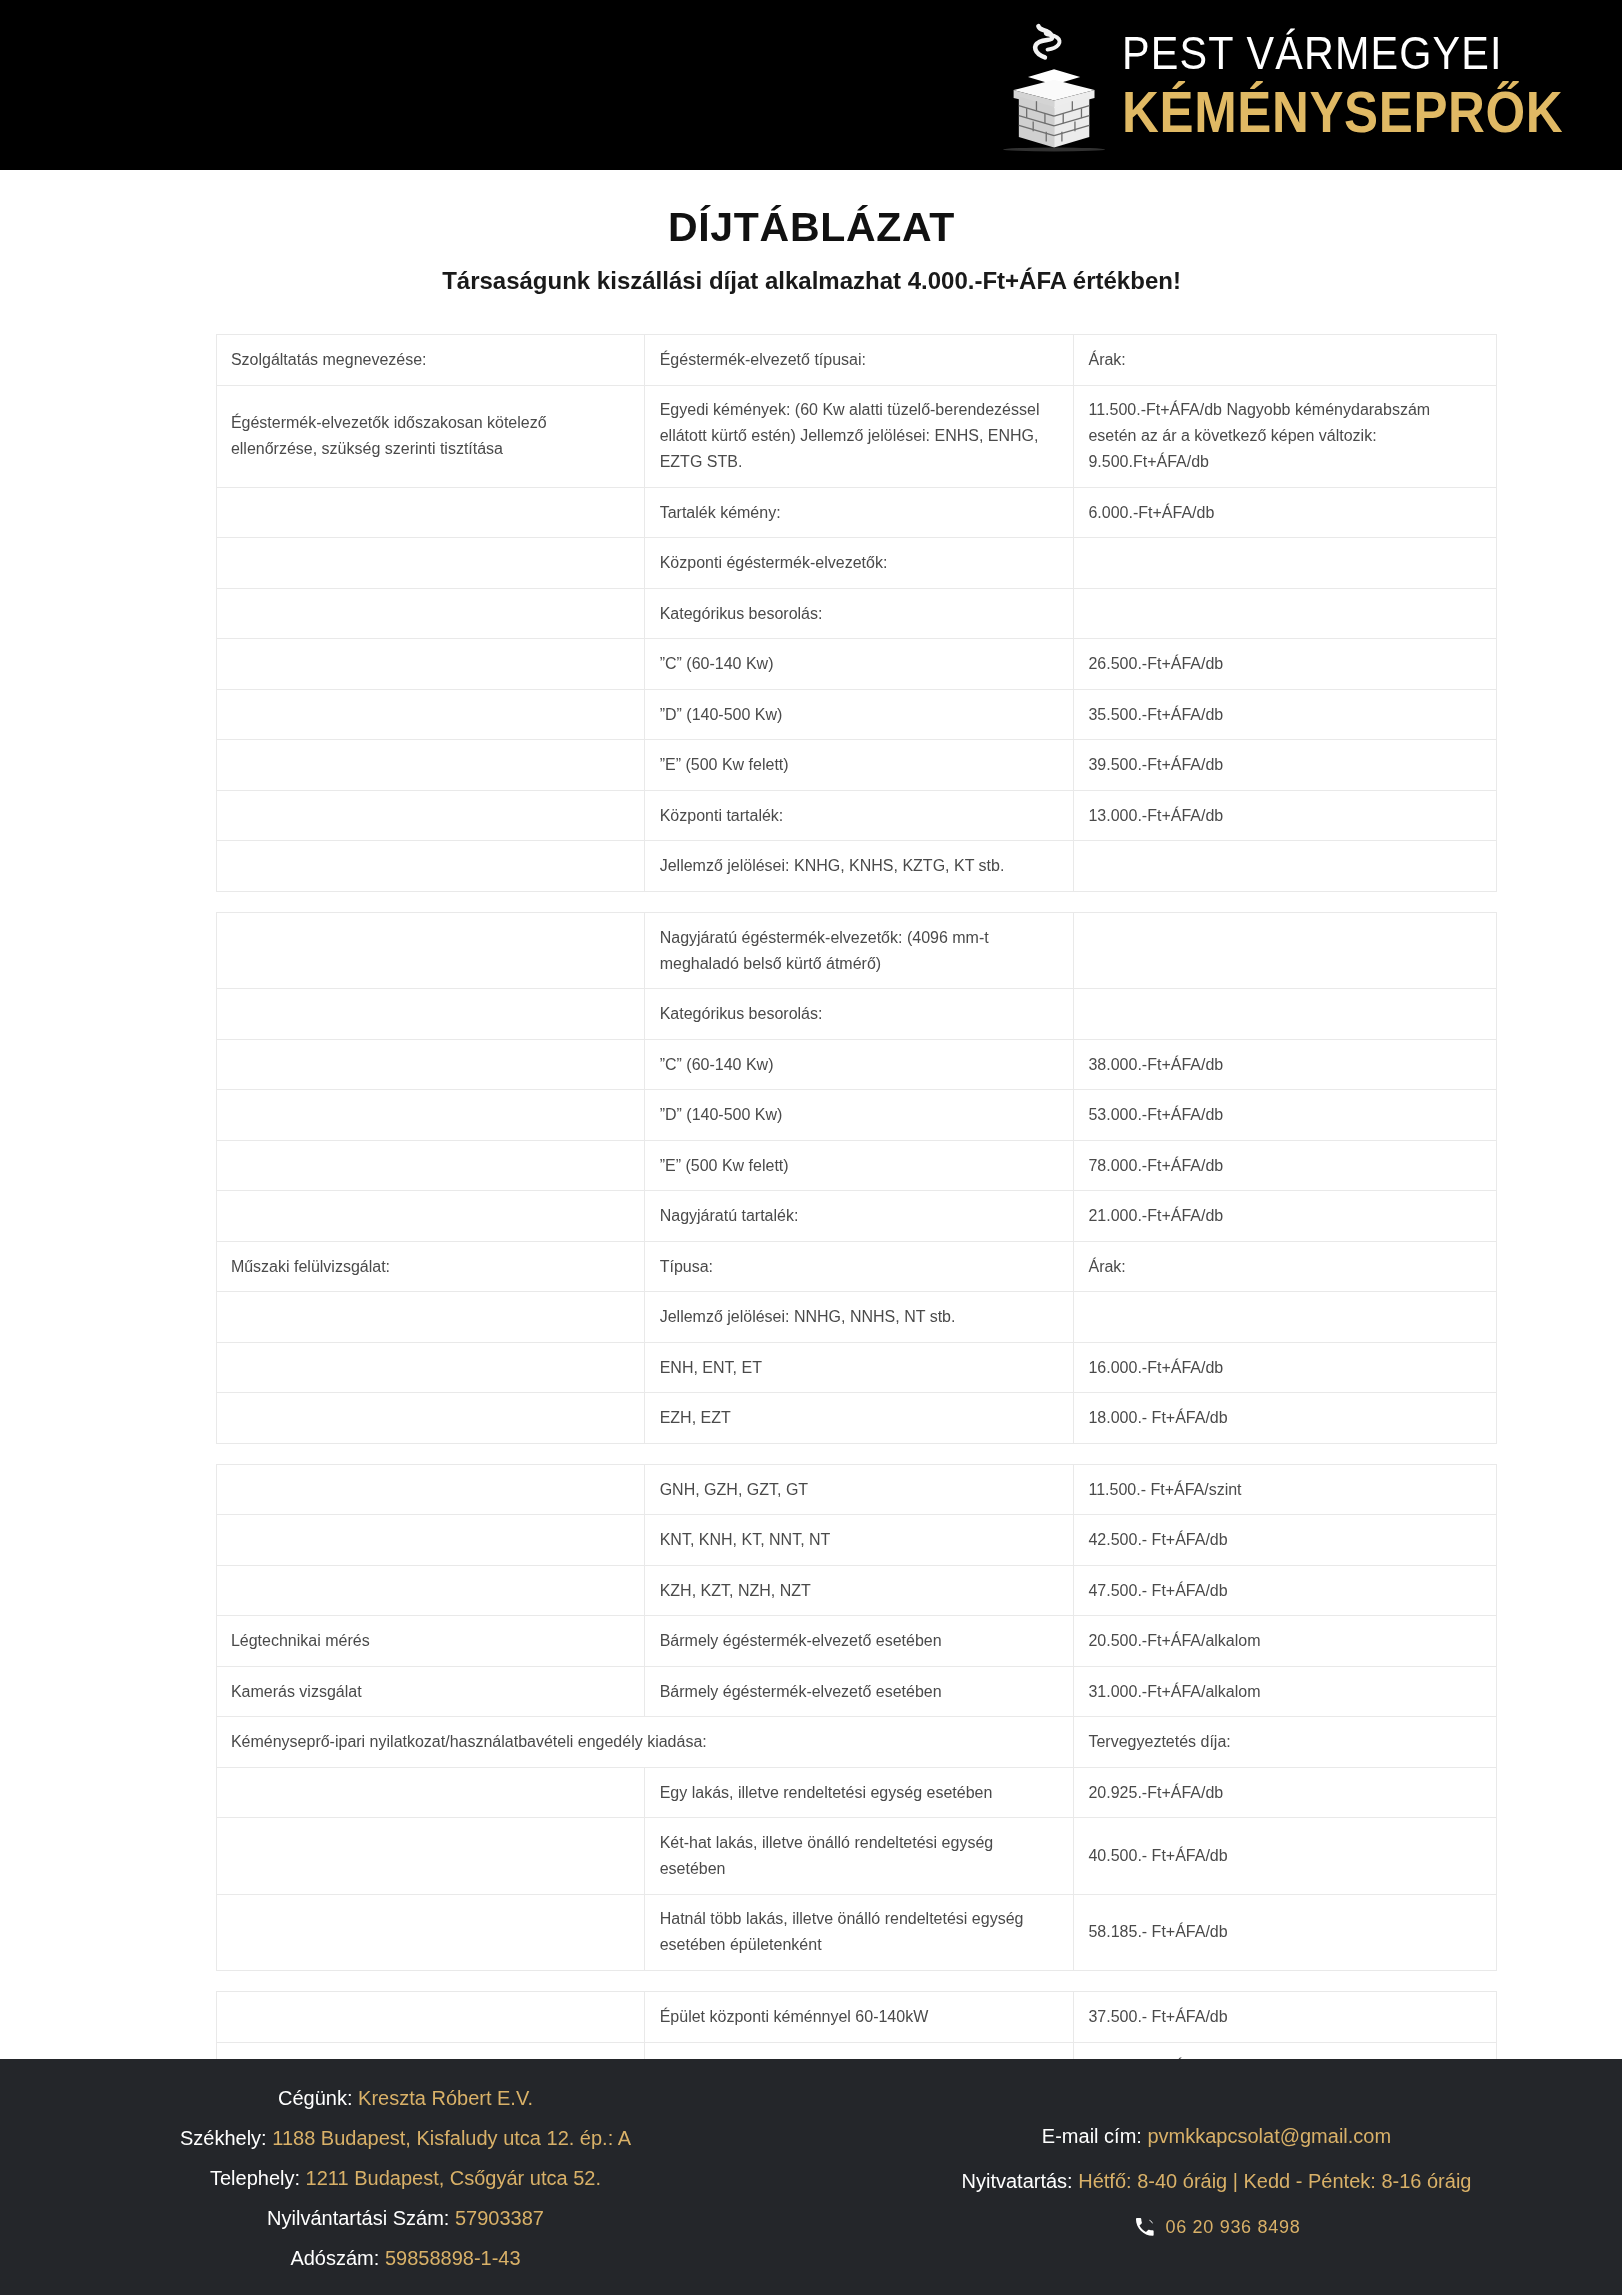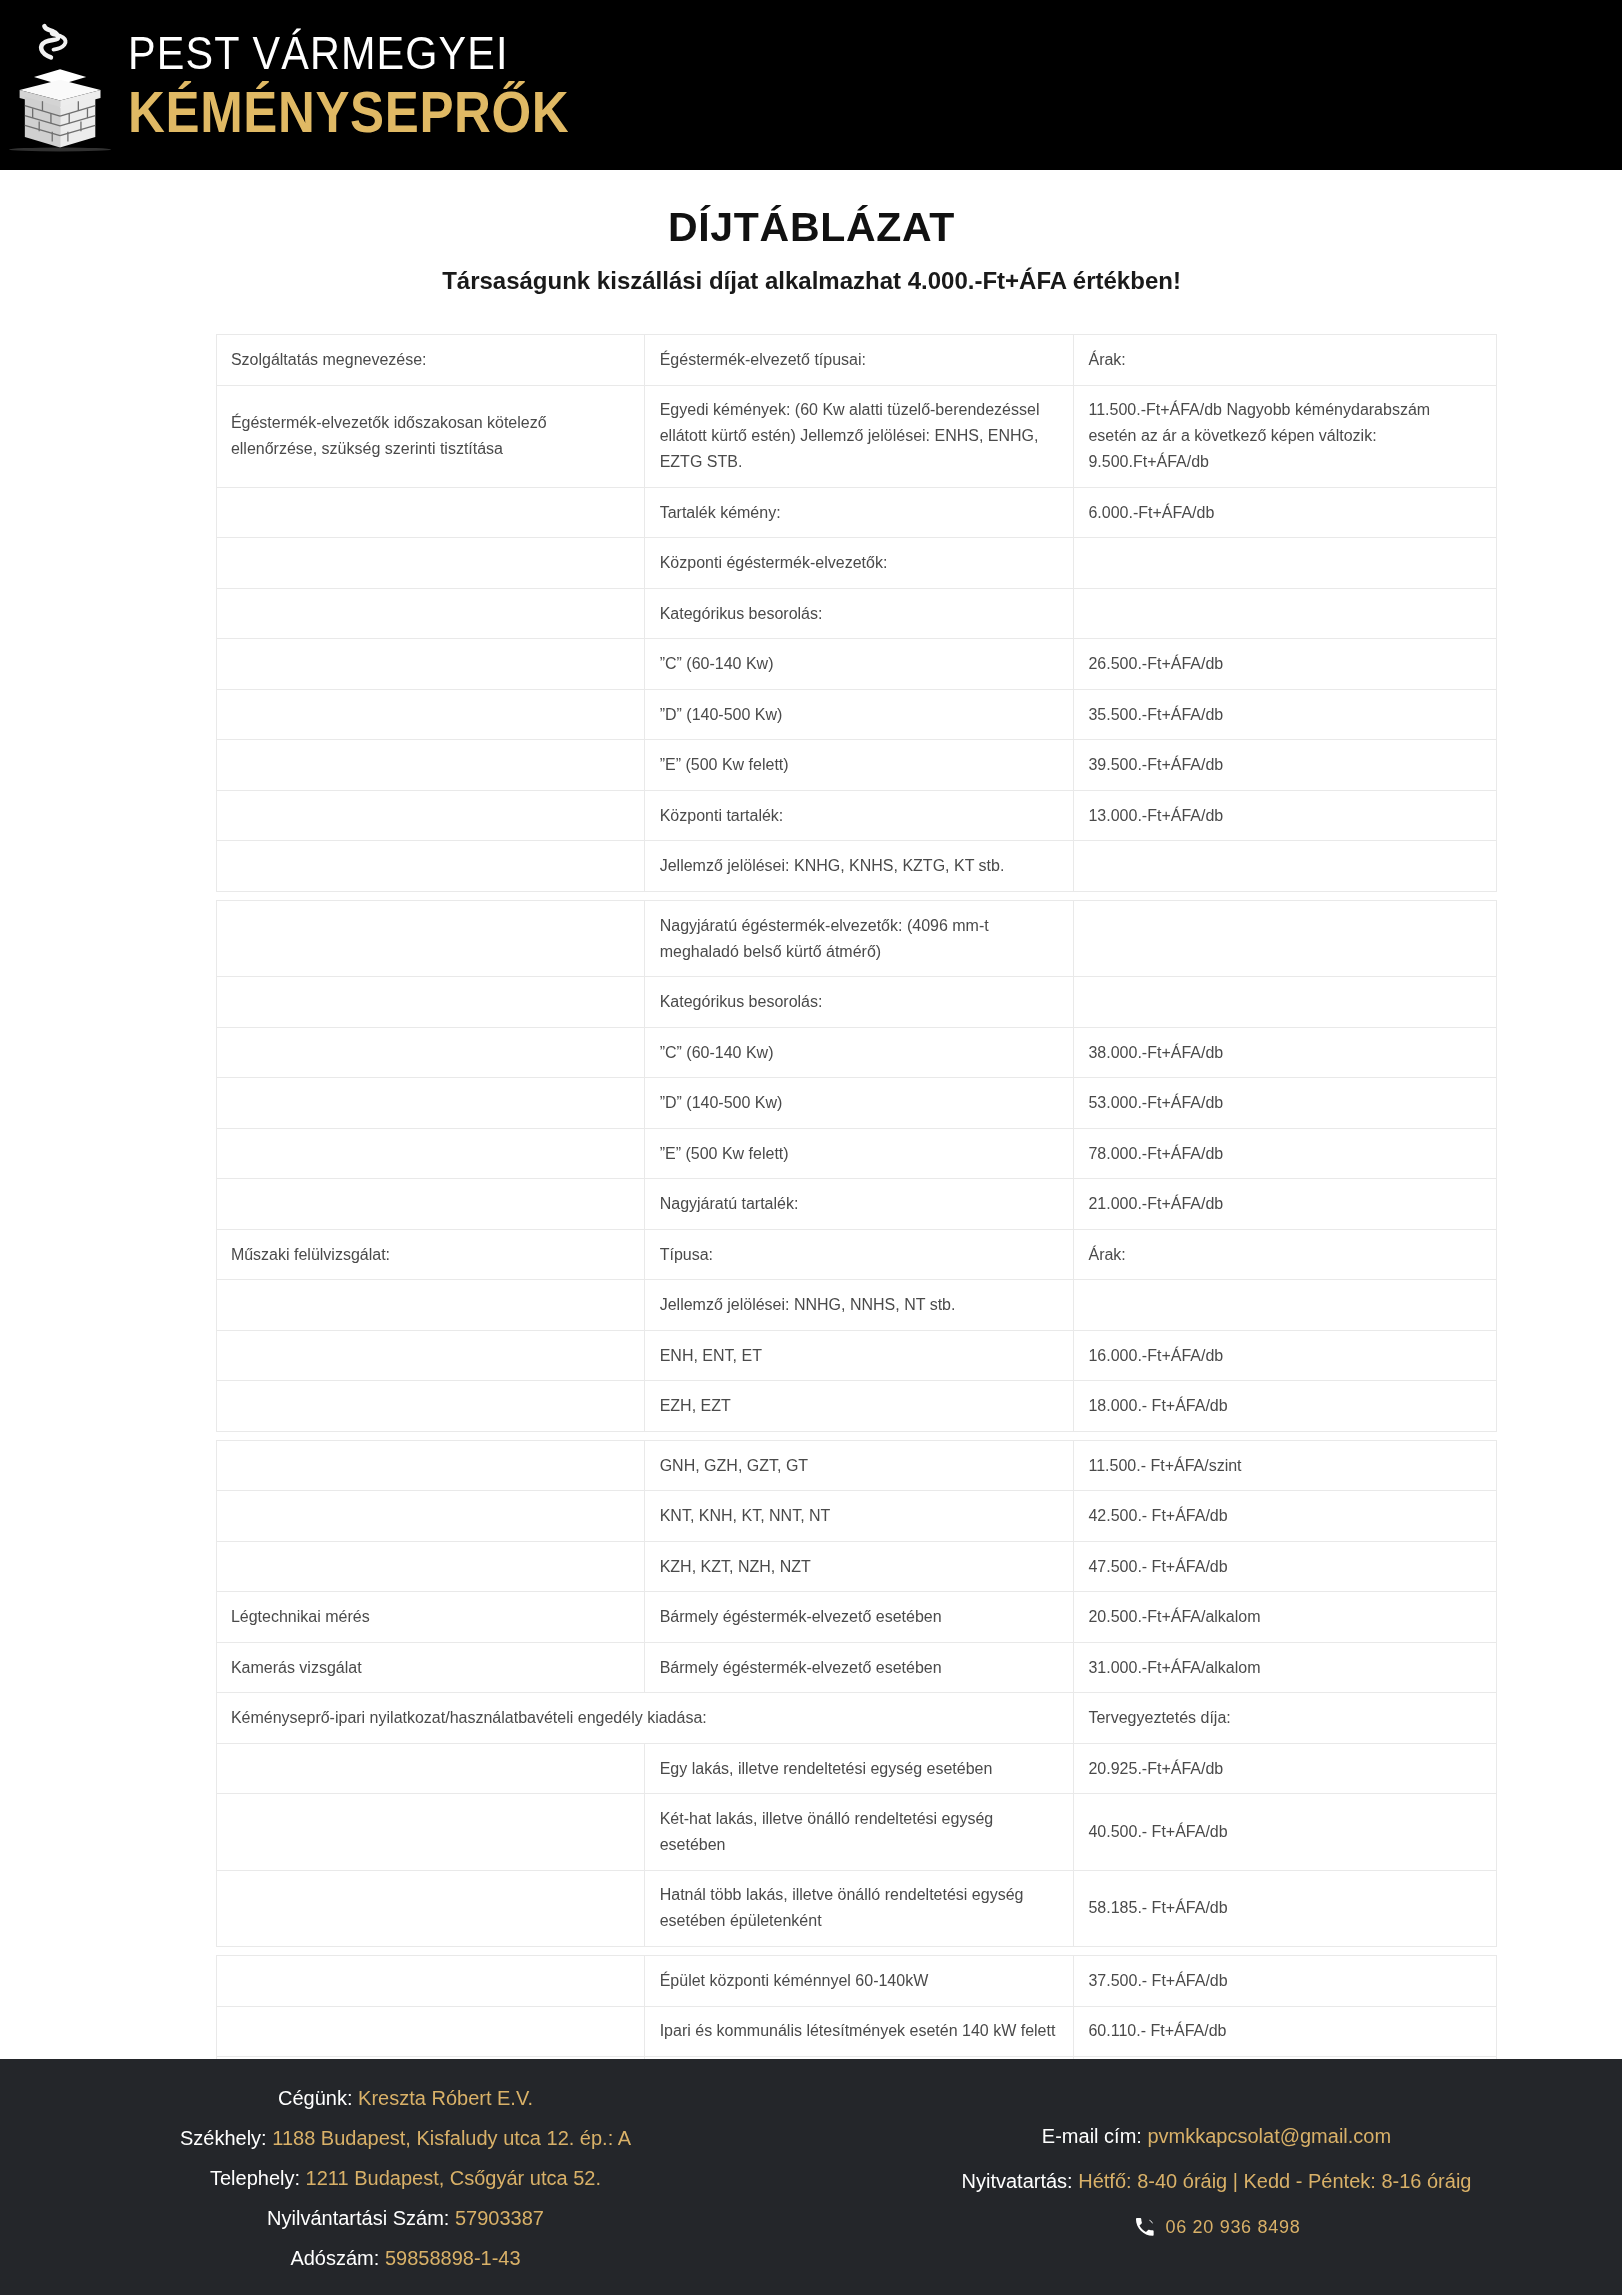--- a/index.html
+++ b/index.html
@@ -15,21 +15,21 @@
     overflow: hidden;
   }
 
   
   .header-bar {
     width: 100%;
     height: 170px;
     background: #000000;
     display: flex;
     align-items: center;
-    justify-content: flex-start;
+    justify-content: flex-end;
     box-sizing: border-box;
   }
   .logo-wrap {
     display: flex;
     align-items: center;
     gap: 17px;
   }
   .logo-mark {
     width: 111px;
     height: 137px;
@@ -83,21 +83,21 @@
   
   .tables-area {
     margin: 39px auto 0 auto;
     width: 1192px;
   }
   table.price-table {
     width: 100%;
     border-collapse: collapse;
     table-layout: fixed;
     background: #ffffff;
-    margin-bottom: 8px;
+    margin-bottom: 20px;
   }
   table.price-table td {
     border: 0.7px solid #e9e9e9;
     padding: 11.8px 14.4px;
     vertical-align: middle;
     font-size: 16px;
     line-height: 1.62;
     color: #4a4a4a;
     font-weight: 400;
     word-wrap: break-word;

